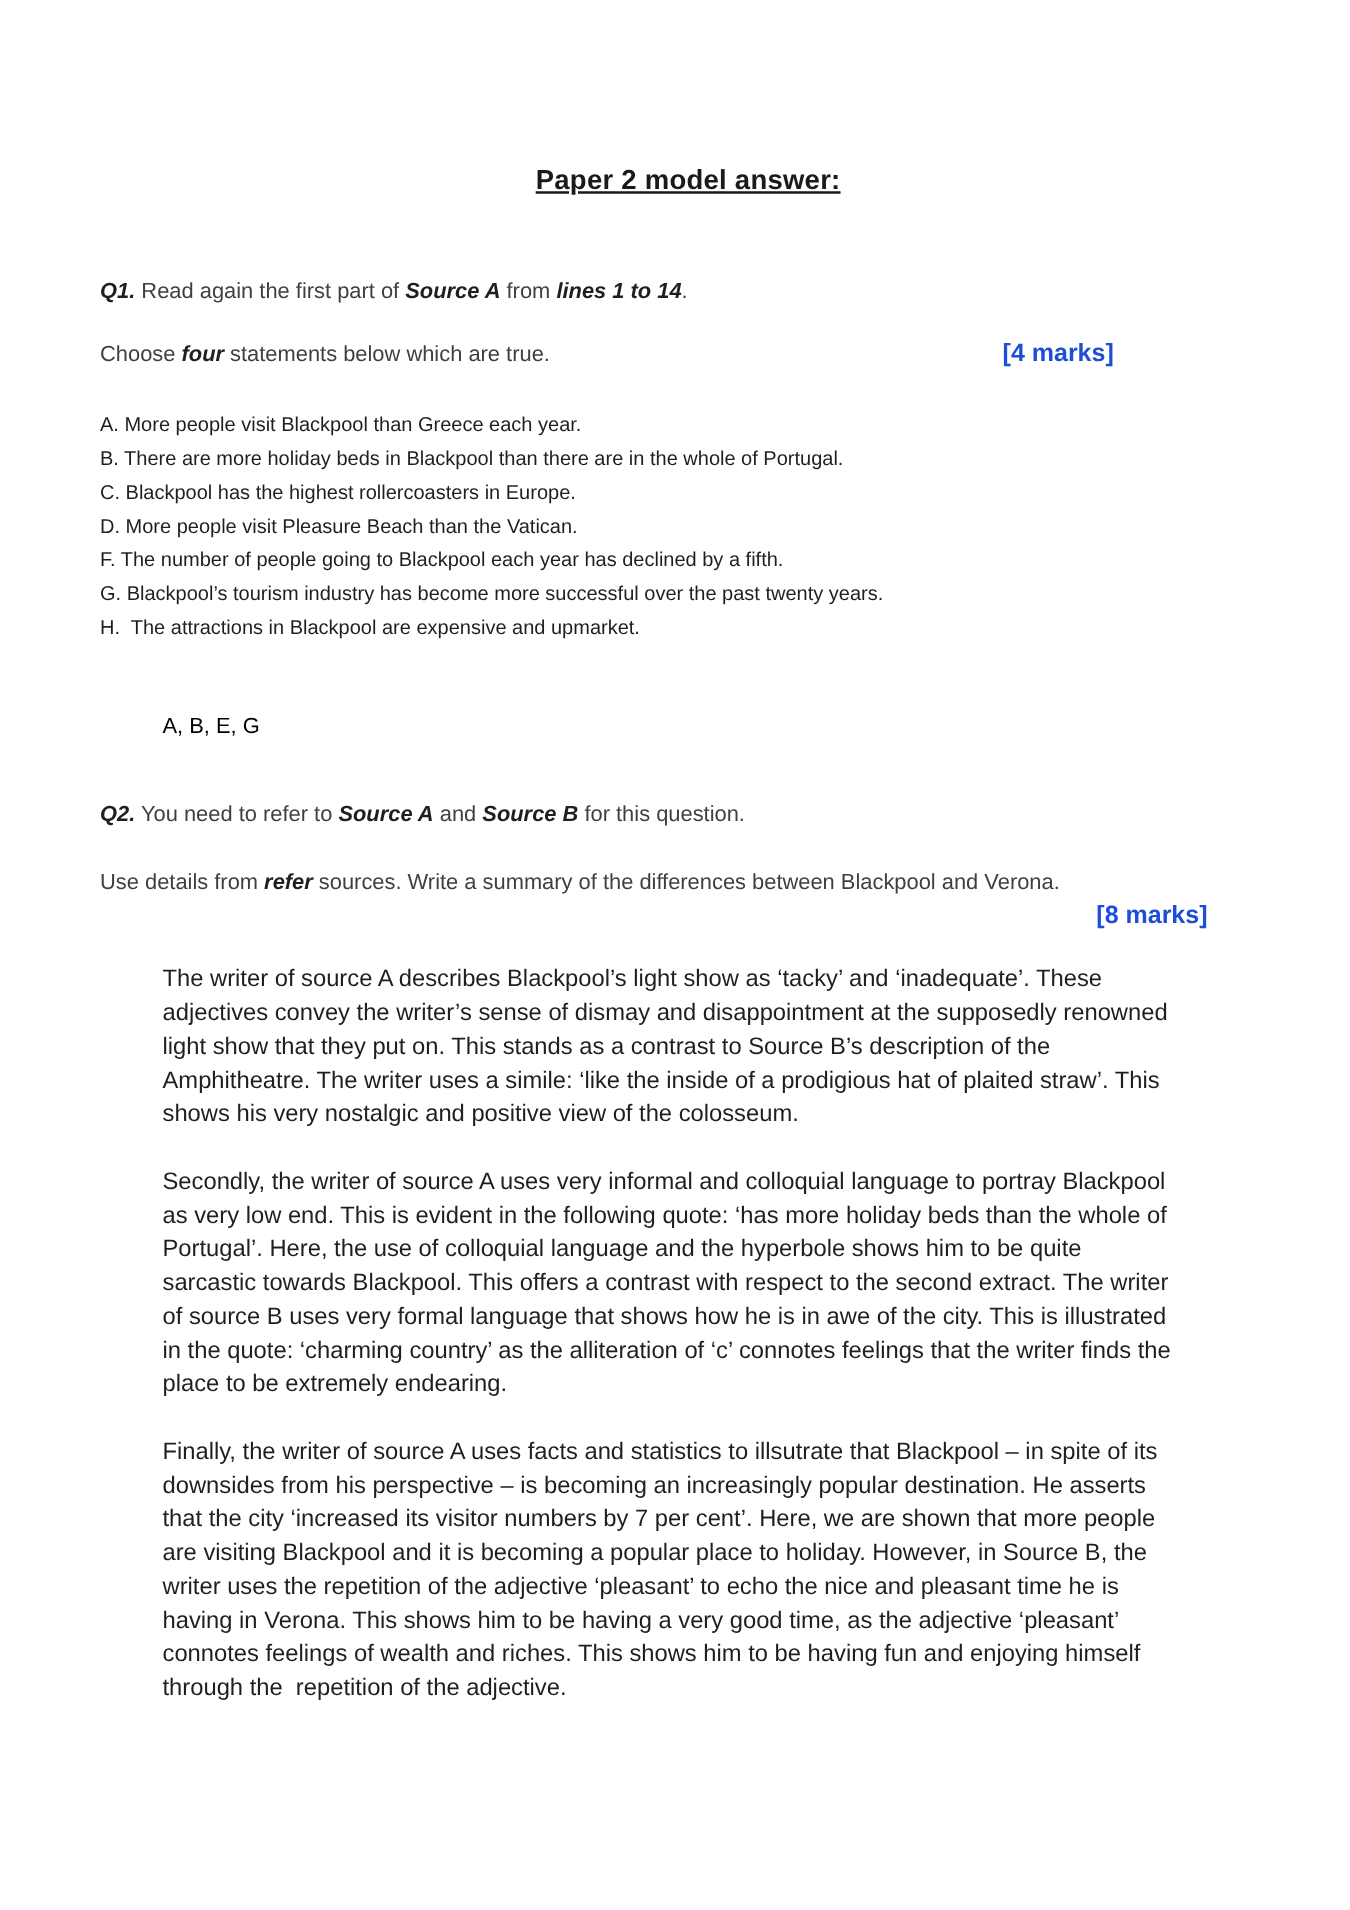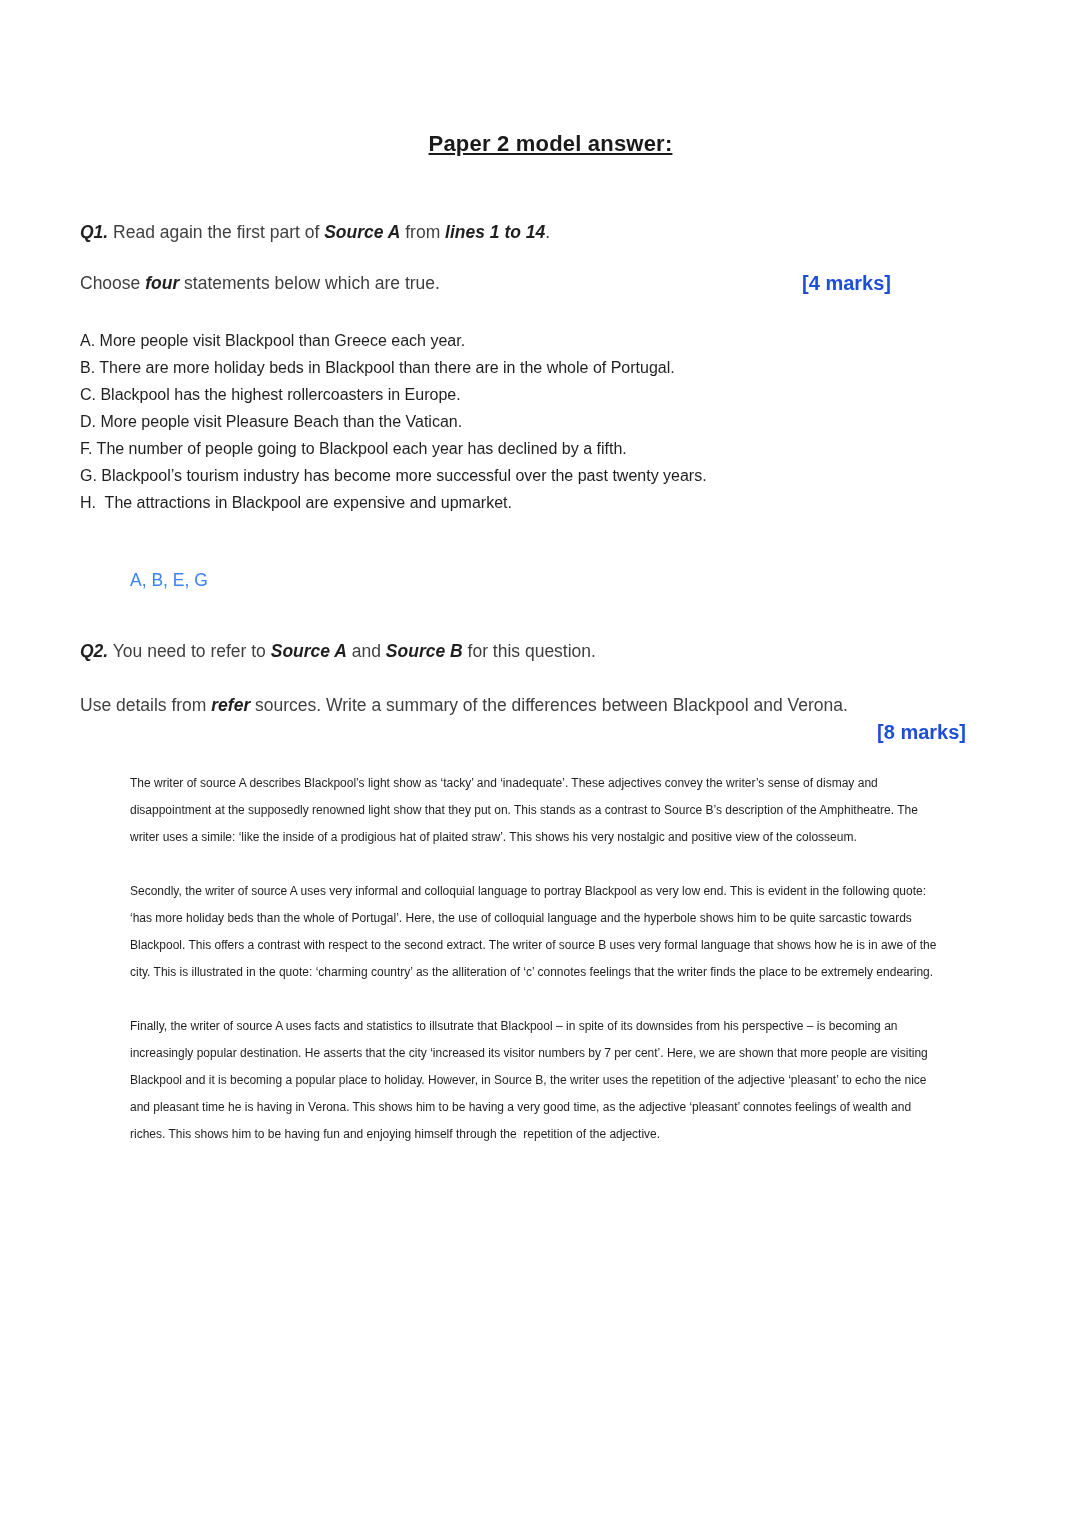--- a/index.html
+++ b/index.html
@@ -61,31 +61,31 @@
   ul.statements li {
     font-size: 16px;
     line-height: 27px;
     color: #1f1f1f;
     white-space: pre-wrap;
   }
   .q1-answer {
     margin: 51px 0 0 50px;
     font-size: 17.5px;
     line-height: 27px;
-    color: #3b82f6;
+    color: #000000;
   }
   .section-q2 { margin-top: 44px; }
   .q2-instruction { margin-top: 27px; }
   .answer-block {
     margin: 24px 0 0 50px;
     width: 815px;
   }
   .answer-block p {
     margin: 0 0 27px 0;
-    font-size: 12px;
+    font-size: 19px;
     line-height: 27px;
     color: #1f1f1f;
     white-space: pre-wrap;
     text-align: left;
   }
 </style>
 </head>
 <body>
 
 <main class="page">

